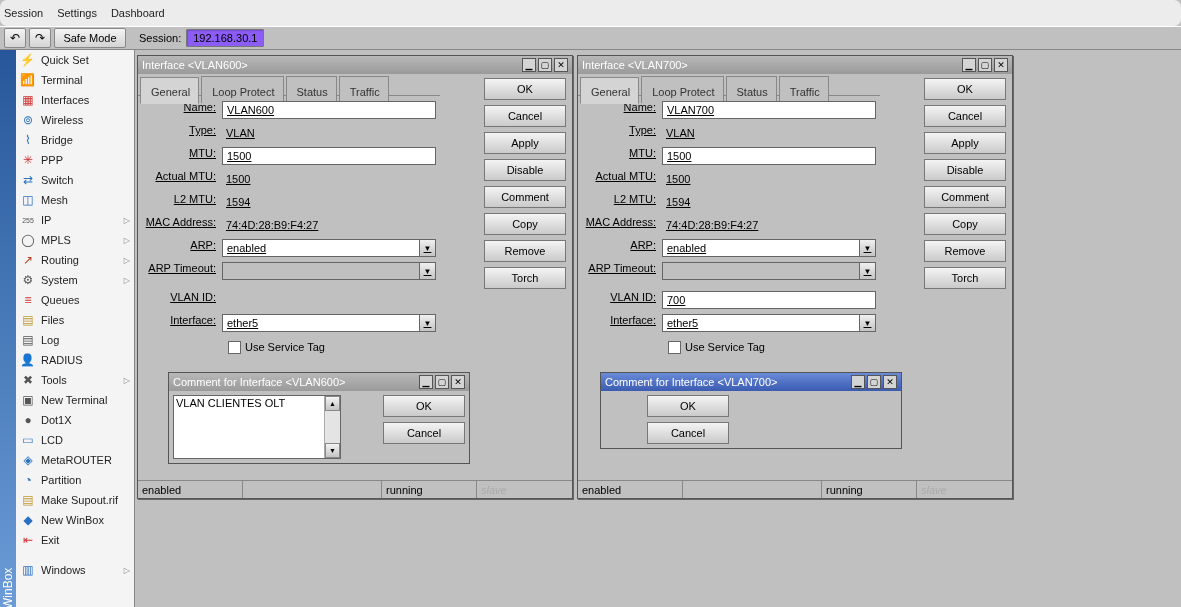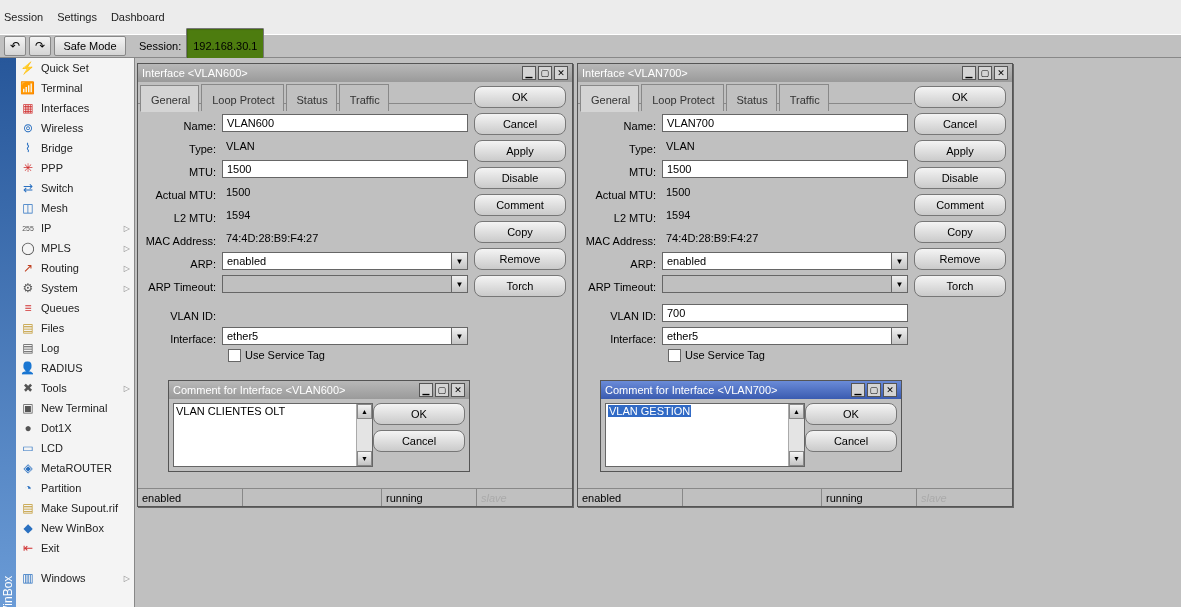--- a/index.html
+++ b/index.html
@@ -1,47 +1,47 @@
 <!DOCTYPE html>
 <html><head>
 <meta charset="utf-8">
 <style>
 * { box-sizing: border-box; margin: 0; padding: 0; }
 body { font-family: Tahoma, Arial, sans-serif; font-size: 11px; background: #c0c0c0; width: 1181px; height: 607px; overflow: hidden; }
-.menubar { background: #ececec; height: 34px; display: flex; align-items: center; padding: 0 4px; gap: 14px; color: #222; }
+.menubar { background: #ececec; height: 26px; display: flex; align-items: center; padding: 0 4px; gap: 14px; color: #222; border-radius: 7px; }
 .menubar span { cursor: default; }
 .toolbar { background: #c0c0c0; height: 24px; display: flex; align-items: center; padding: 2px 4px; gap: 3px; border-top: 1px solid #fff; border-bottom: 1px solid #888; }
 .tb-btn { width: 22px; height: 20px; border: 1px solid #888; background: linear-gradient(#f4f4f4,#d4d4d4); border-radius: 2px; display: flex; align-items: center; justify-content: center; font-size: 12px; }
 .tb-safe { width: 72px; height: 20px; border: 1px solid #888; background: linear-gradient(#f4f4f4,#d4d4d4); border-radius: 2px; display: flex; align-items: center; justify-content: center; }
 .sess-lbl { margin-left: 10px; margin-right: 2px; }
-.sess-box { border: 1px solid #777; background: #4d7c0f; padding: 1px 6px; height: 36px; display: flex; align-items: center; border-radius: 1px; box-shadow: inset 1px 1px 1px rgba(0,0,0,0.15);}
+.sess-box { border: 1px solid #777; background: #8b5cf6; padding: 1px 6px; height: 18px; display: flex; align-items: center; border-radius: 1px; box-shadow: inset 1px 1px 1px rgba(0,0,0,0.15);}
 .main { display: flex; height: calc(607px - 18px - 24px); }
 .leftrail { width: 16px; background: linear-gradient(#6c9dd8,#27579a); writing-mode: vertical-rl; transform: rotate(180deg); color: #fff; display: flex; align-items: center; justify-content: flex-start; padding: 6px 0; font-size: 12px; }
 .sidebar { width: 119px; background: #f4f4f4; border-right: 1px solid #888; overflow: hidden; }
 .sb-item { height: 20px; display: flex; align-items: center; padding: 0 4px; gap: 5px; color: #222; cursor: default; position: relative; }
 .sb-item .arrow { position: absolute; right: 4px; color: #888; font-size: 8px; }
 .sb-sep { height: 10px; }
 .sb-icon { width: 16px; height: 16px; display: flex; align-items: center; justify-content: center; font-size: 12px; }
 .content { flex: 1; position: relative; background: #c0c0c0; }
 .window { position: absolute; border: 1px solid #555; background: #c0c0c0; box-shadow: 1px 1px 0 #666; }
 .titlebar { height: 18px; background: linear-gradient(#b8b8b8,#9a9a9a); color: #fff; display: flex; align-items: center; padding: 0 4px; font-size: 11px; }
 .titlebar .spacer { flex: 1; }
 .title-btn { width: 14px; height: 14px; border: 1px solid #555; background: #d4d4d4; color: #000; display: flex; align-items: center; justify-content: center; font-size: 9px; margin-left: 2px; line-height: 1;}
 .titlebar-active { background: linear-gradient(#6a8bd8,#3a5bb0); }
 .tabs-row { display: flex; gap: 2px; height: 22px; border-bottom: 1px solid #888; padding: 2px 2px 0 2px; }
 .tab { padding: 3px 8px 0 10px; border: 1px solid #888; border-bottom: none; background: #c0c0c0; color: #333; height: 27px; display: flex; align-items: center; }
 .tab.active { background: #d4d4d4; position: relative; top: 1px; border-bottom: 1px solid #d4d4d4; }
 .form-area { padding: 5px 4px 4px 4px; }
-.form-row { display: flex; align-items: flex-end; height: 23px; }
+.form-row { display: flex; align-items: flex-start; height: 23px; text-decoration: underline; }
 .form-lbl { width: 80px; text-align: right; padding-right: 6px; color: #000; }
 .form-input { flex: 1; border: 1px solid #666; background: #fff; height: 18px; padding: 0 4px; display: flex; align-items: center; }
 .form-input-ro { background: #c0c0c0; }
 .form-dd-btn { width: 16px; height: 18px; border: 1px solid #666; border-left: none; background: linear-gradient(#f0f0f0,#c4c4c4); display: flex; align-items: center; justify-content: center; font-size: 8px; }
 .side-btns { display: flex; flex-direction: column; gap: 5px; padding: 4px 6px 4px 2px; }
-.side-btn { width: 92px; height: 22px; border: 1px solid #777; background: linear-gradient(#f4f4f4,#cacaca); border-radius: 8px; display: flex; align-items: center; justify-content: center; }
+.side-btn { width: 82px; height: 22px; border: 1px solid #777; background: linear-gradient(#f4f4f4,#cacaca); border-radius: 0; display: flex; align-items: center; justify-content: center; margin-left: 42px; }
 .inner-top { display: flex; }
 .left-col { flex: 1; }
 .checkbox-row { display: flex; align-items: center; padding-left: 86px; height: 20px; gap: 4px;}
 .chk { width: 13px; height: 13px; border: 1px solid #666; background: #fff; }
 .status-bar { display: flex; border-top: 1px solid #888; height: 18px; }
 .status-cell { border-right: 1px solid #888; display: flex; align-items: center; padding: 0 4px; }
 .status-slave { color: #aaa; font-style: italic; }
 .sub-window { position: absolute; border: 1px solid #555; background: #c0c0c0; }
 .sub-body { display: flex; padding: 4px; }
 .textarea { border: 1px solid #666; background: #fff; flex: 1; height: 64px; position: relative; padding: 1px 2px; overflow: hidden;}
@@ -389,27 +389,20 @@
 
       <div class="sub-window" style="left:22px; top:316px; width:302px;">
         <div class="titlebar titlebar-active">
           <span>Comment for Interface &lt;VLAN700&gt;</span>
           <span class="spacer"></span>
           <div class="title-btn">▁</div>
           <div class="title-btn">▢</div>
           <div class="title-btn">✕</div>
         </div>
         <div class="sub-body">
-          <div class="textarea">
-            <span class="txt-sel">VLAN GESTION</span>
-            <div class="scroll-track">
-              <div class="scroll-btn">▲</div>
-              <div class="scroll-btn" style="position:absolute;bottom:0;left:0;right:0;">▼</div>
-            </div>
-          </div>
           <div class="sub-btns">
             <div class="side-btn">OK</div>
             <div class="side-btn">Cancel</div>
           </div>
         </div>
       </div>
     </div>
 
   </div>
 </div>

